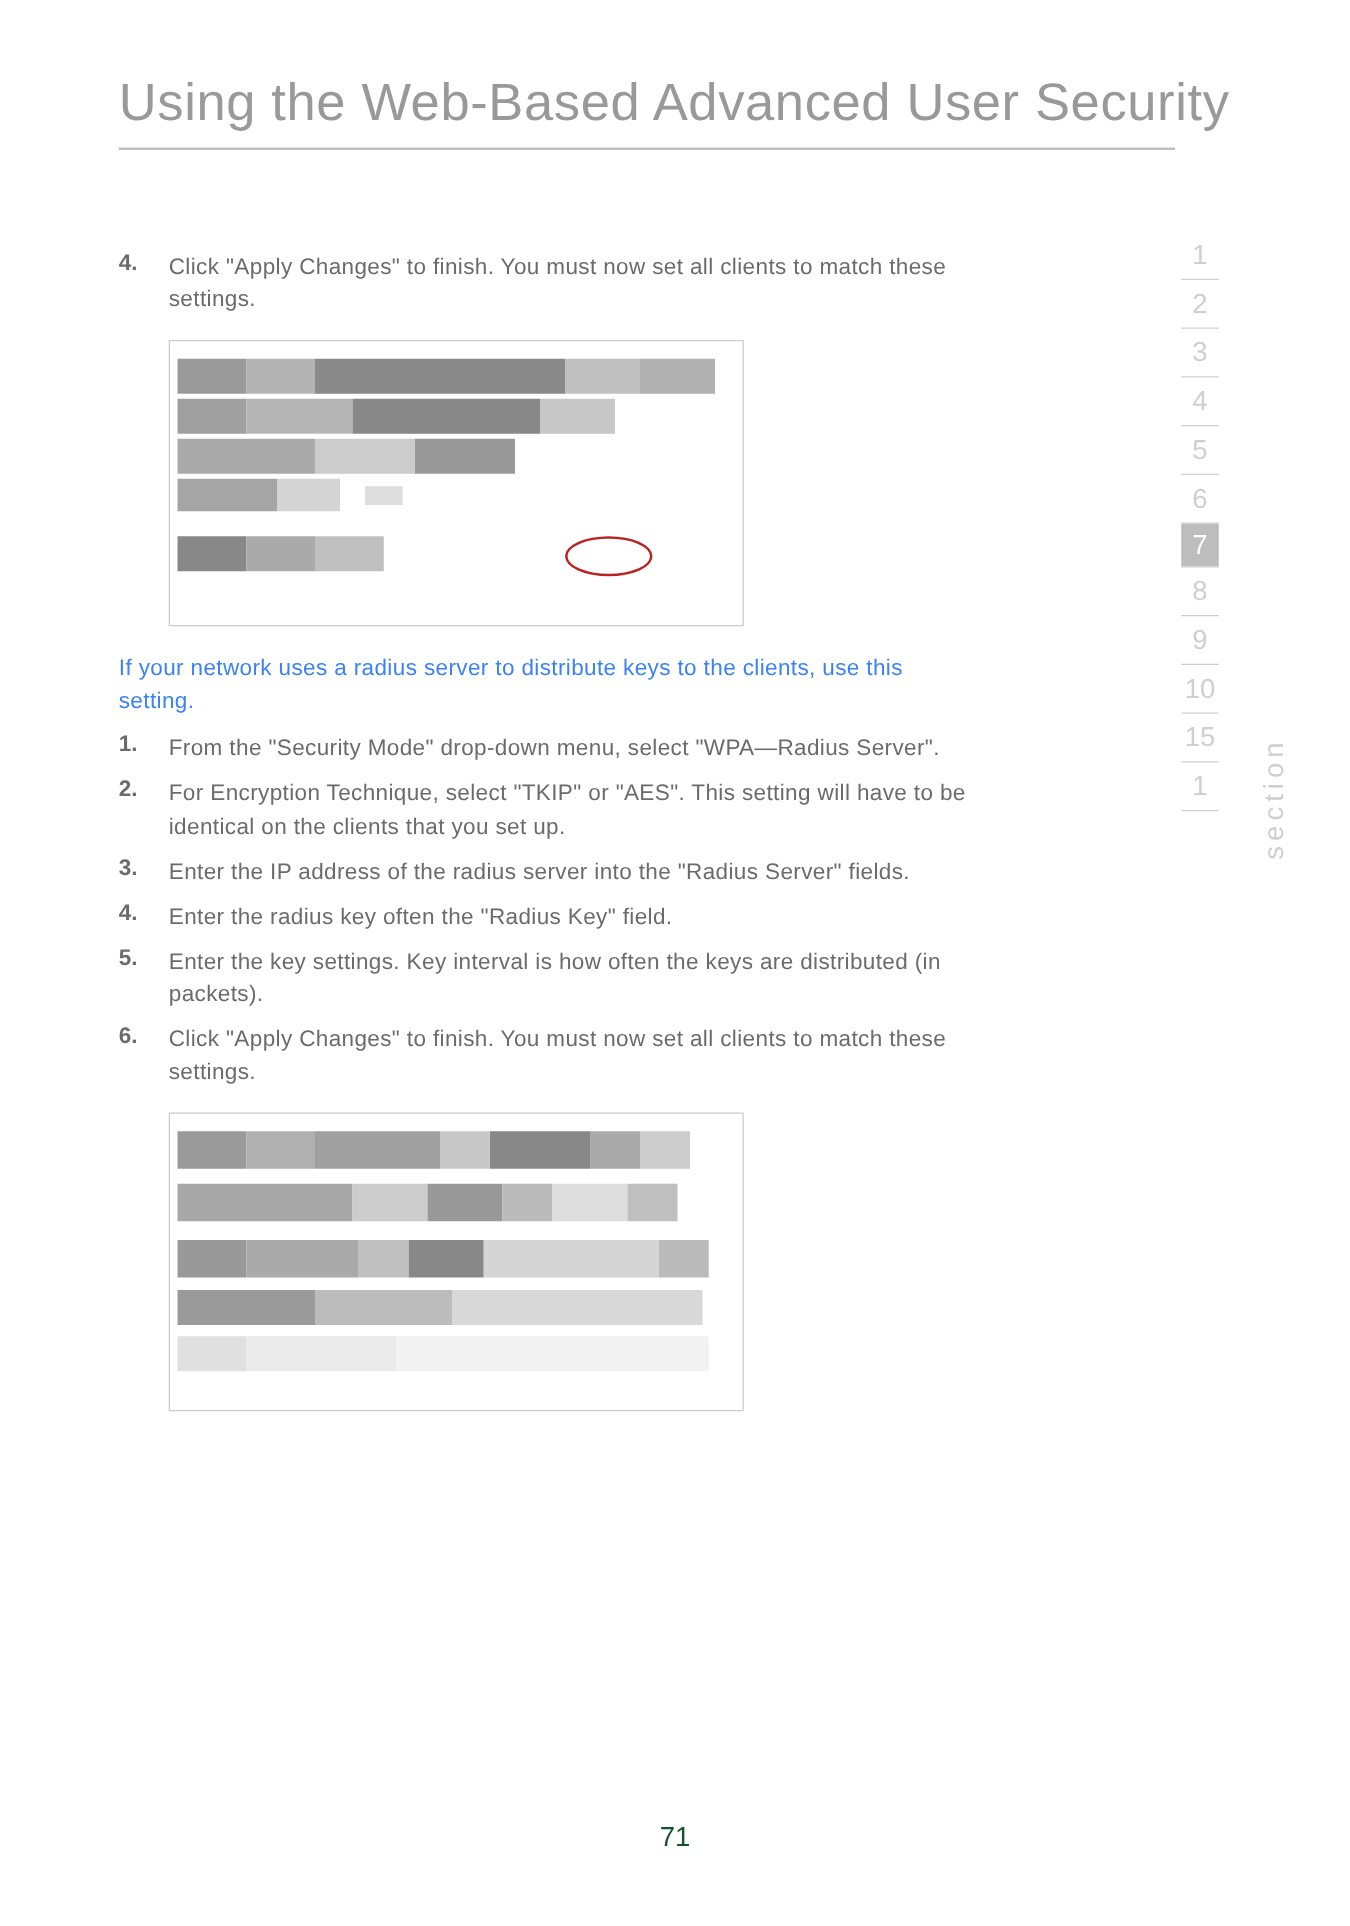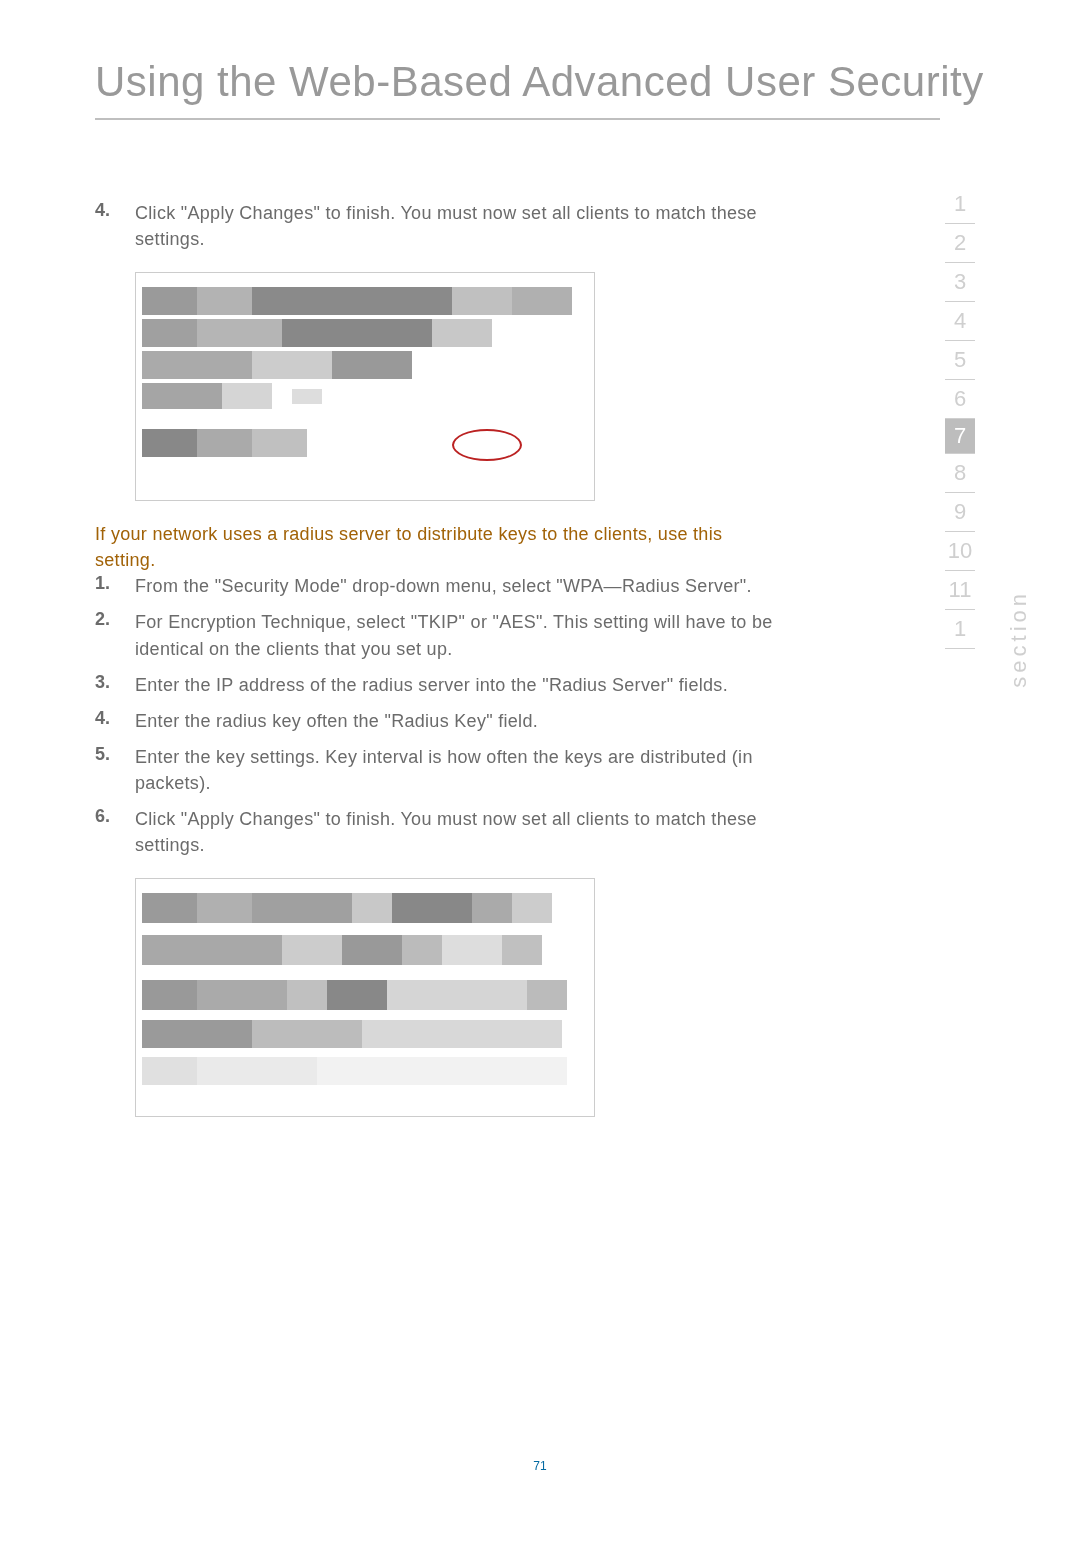--- a/index.html
+++ b/index.html
@@ -80,21 +80,22 @@
     font-weight: 700;
     font-size: 18px;
     color: #6b6b6b;
     margin-top: 20px;
     margin-bottom: 2px;
     letter-spacing: 0.2px;
   }
   .subtext {
     font-size: 18px;
     line-height: 1.45;
-    color: #a16207;
+    color: #3b82f6;
+    margin-bottom: 12px;
     letter-spacing: 0.3px;
   }
   .section-nav {
     position: absolute;
     top: 185px;
     right: 95px;
     width: 50px;
     text-align: center;
   }
   .nav-item {
@@ -122,25 +123,25 @@
     right: 48px;
     font-size: 22px;
     color: #cfcfcf;
     font-weight: 300;
     letter-spacing: 4px;
     writing-mode: vertical-rl;
     transform: rotate(180deg);
   }
   .page-number {
     position: absolute;
-    bottom: 68px;
+    bottom: 58px;
     left: 50%;
     transform: translateX(-50%);
-    font-size: 12px;
-    color: #0369a1;
+    font-size: 22px;
+    color: #14532d;
   }
 </style>
 </head>
 <body>
 
 <h1 class="page-title">Using the Web-Based Advanced User Security</h1>
 <div class="title-rule"></div>
 
 <div class="content">
 
@@ -267,21 +268,21 @@
   <div class="nav-item">6</div>
   <div class="nav-divider"></div>
   <div class="nav-item nav-active">7</div>
   <div class="nav-divider"></div>
   <div class="nav-item">8</div>
   <div class="nav-divider"></div>
   <div class="nav-item">9</div>
   <div class="nav-divider"></div>
   <div class="nav-item">10</div>
   <div class="nav-divider"></div>
-  <div class="nav-item">11</div>
+  <div class="nav-item">15</div>
   <div class="nav-divider"></div>
   <div class="nav-item">1</div>
   <div class="nav-divider"></div>
 </div>
 
 <div class="section-label">section</div>
 
 <div class="page-number">71</div>
 
 </body></html>

